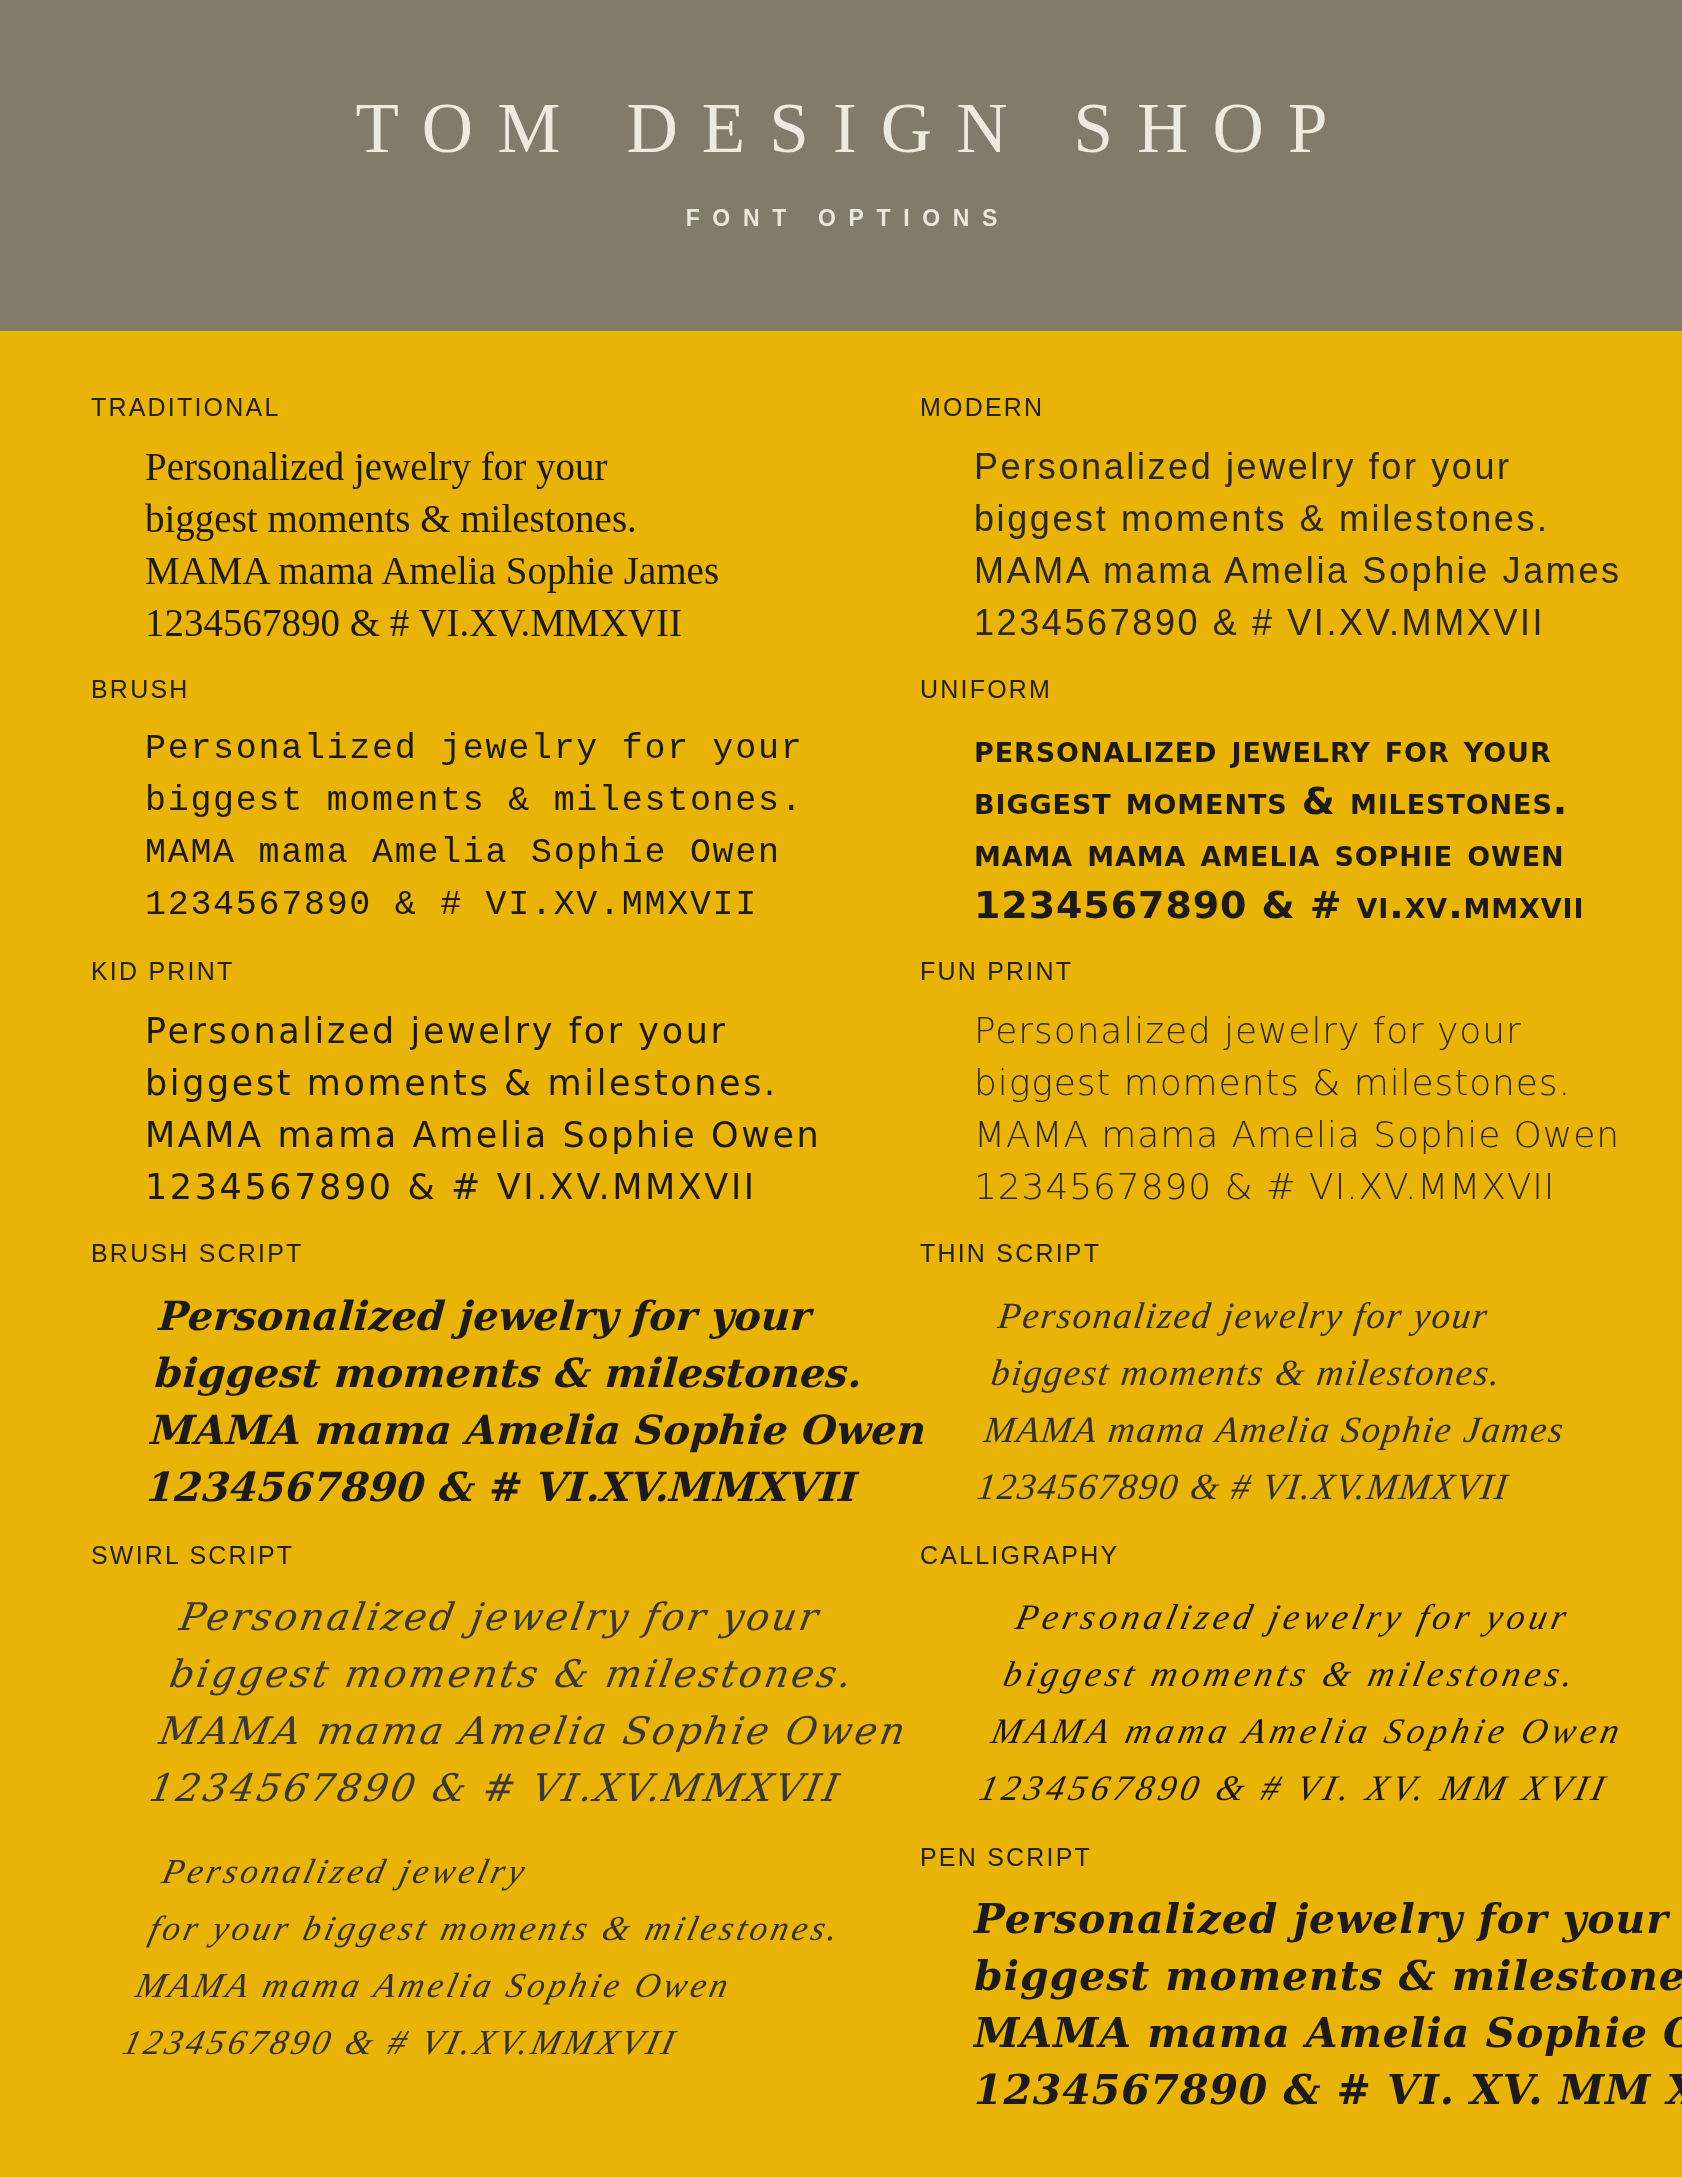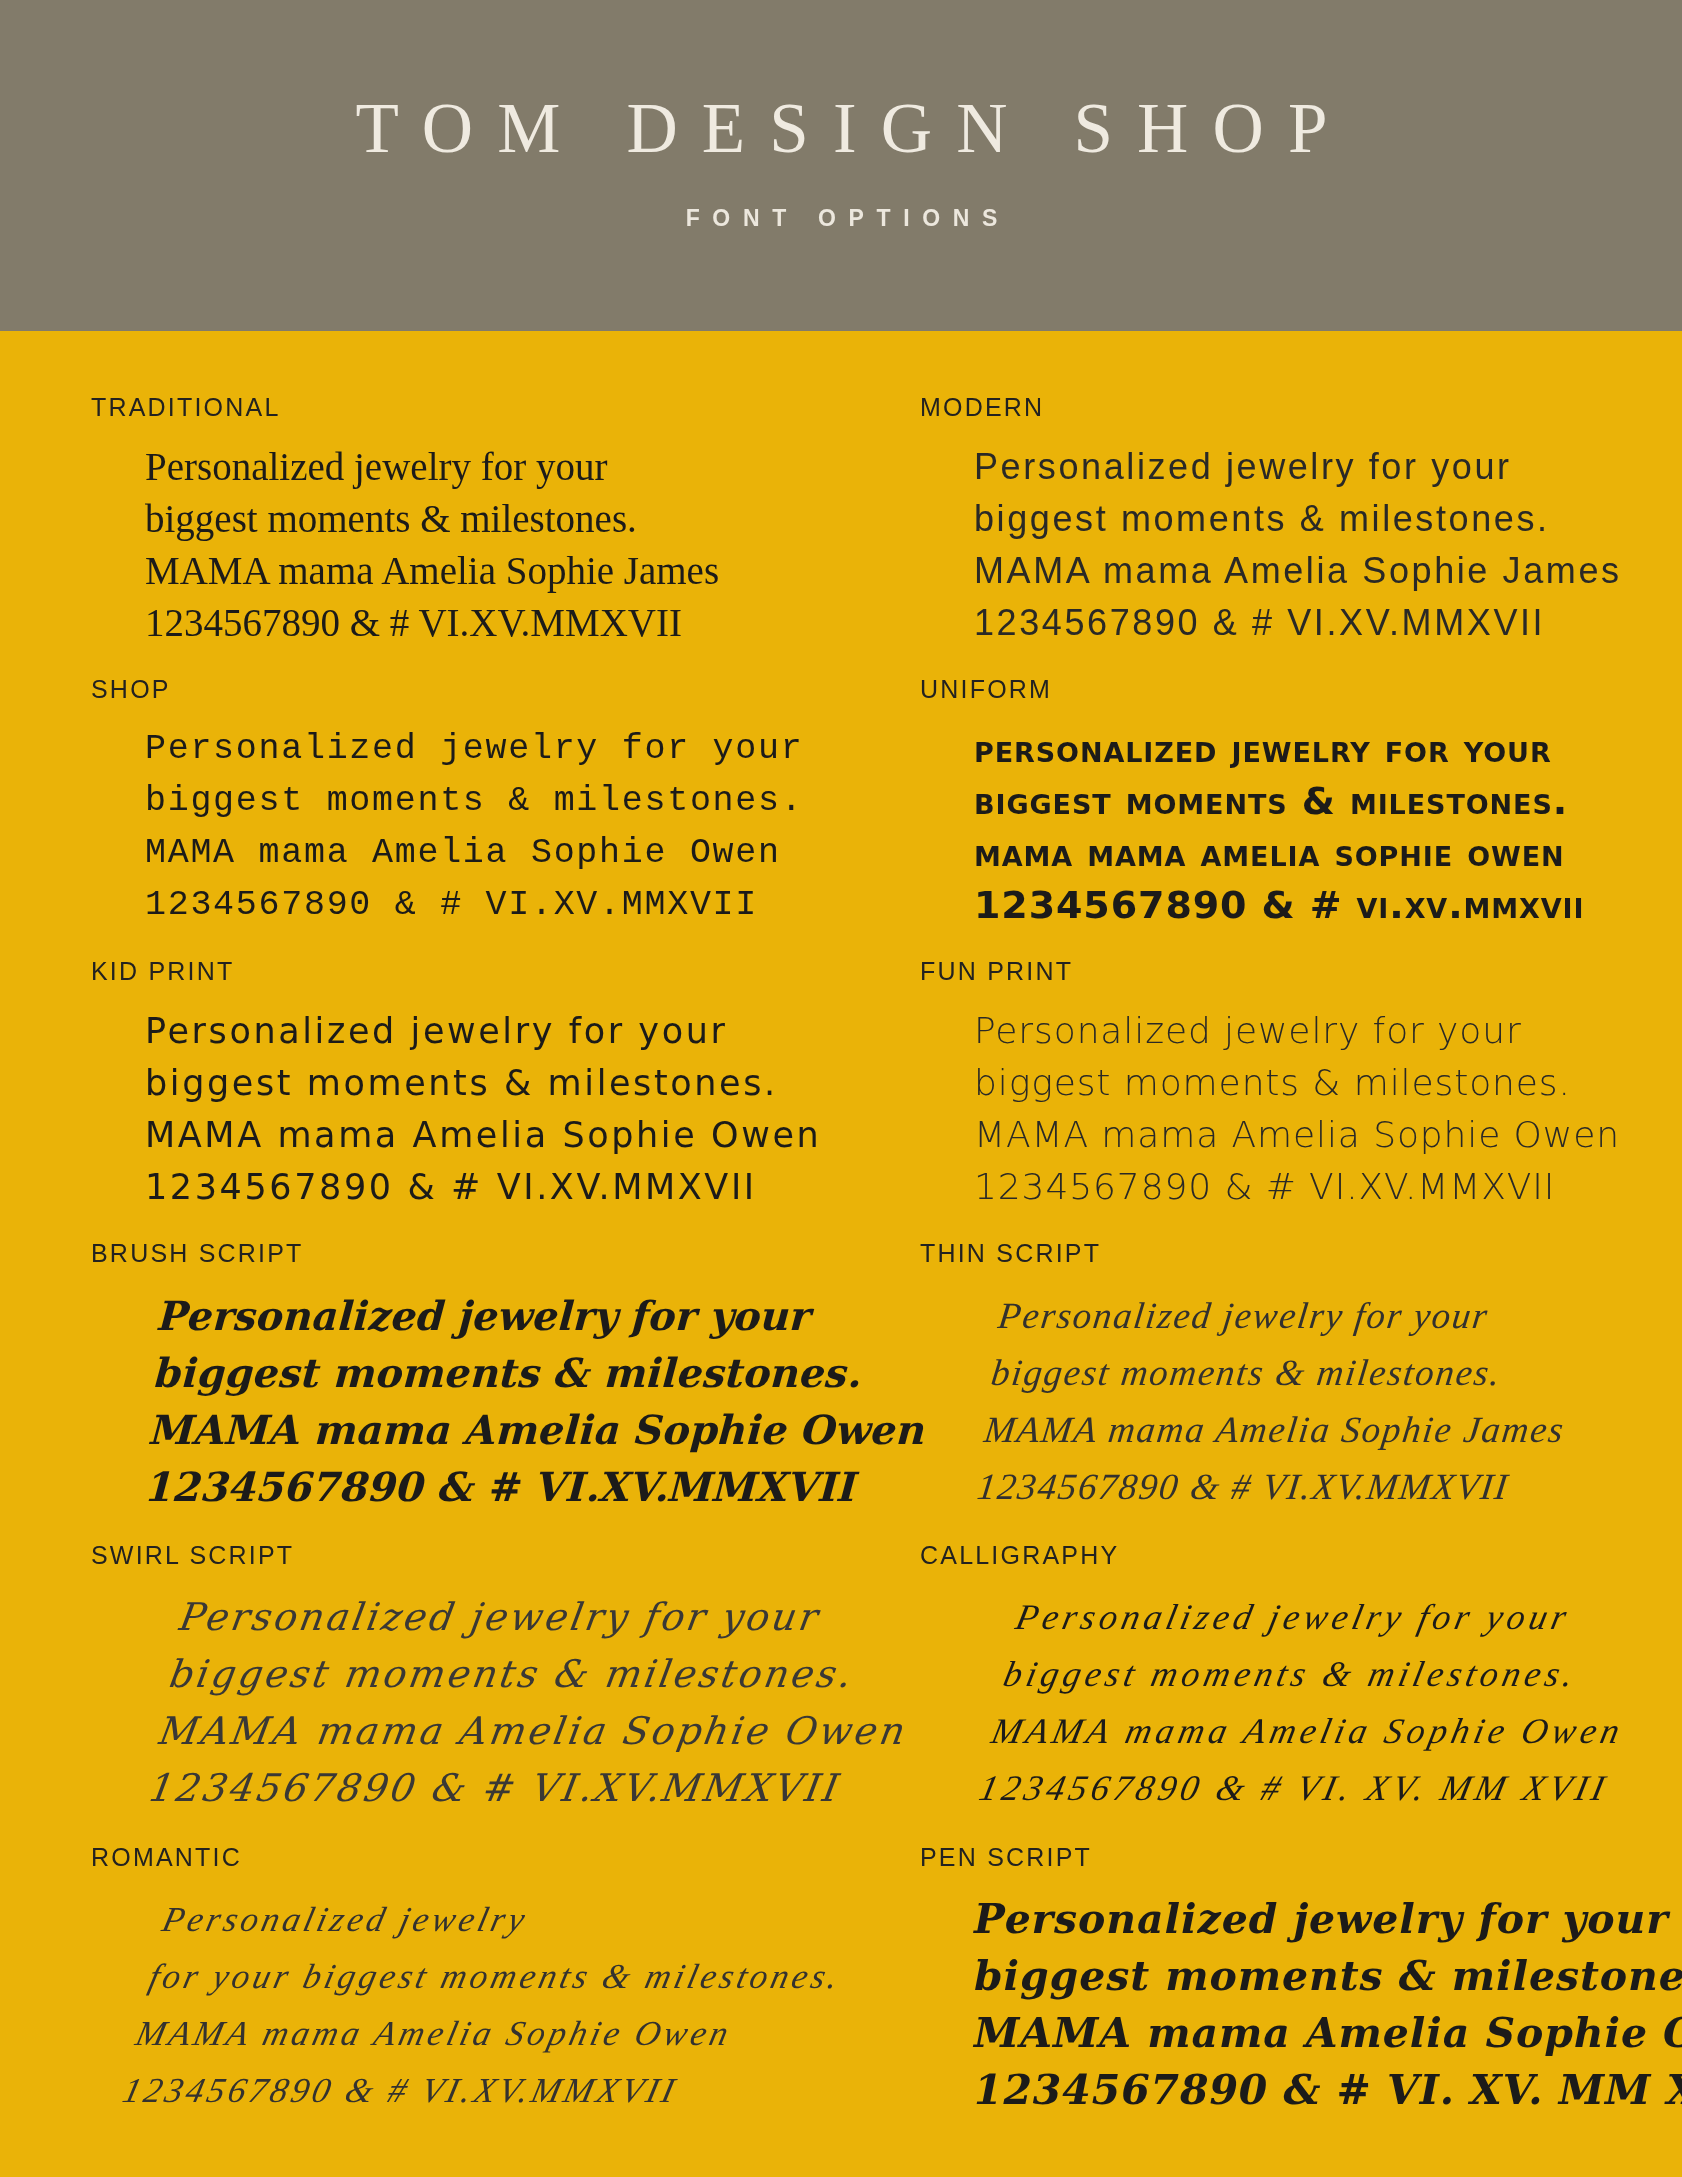--- a/index.html
+++ b/index.html
@@ -175,21 +175,21 @@
       <h2 class="label">MODERN</h2>
       <div class="sample">
         <div class="ln">Personalized jewelry for your</div>
         <div class="ln">biggest moments &amp; milestones.</div>
         <div class="ln">MAMA mama Amelia Sophie James</div>
         <div class="ln">1234567890 &amp; # VI.XV.MMXVII</div>
       </div>
     </section>
 
     <section class="block type">
-      <h2 class="label">SHOP</h2>
+      <h2 class="label">BRUSH</h2>
       <div class="sample">
         <div class="ln">Personalized jewelry for your</div>
         <div class="ln">biggest moments &amp; milestones.</div>
         <div class="ln">MAMA mama Amelia Sophie Owen</div>
         <div class="ln">1234567890 &amp; # VI.XV.MMXVII</div>
       </div>
     </section>
 
     <section class="block uniform">
       <h2 class="label">UNIFORM</h2>
@@ -255,21 +255,20 @@
       <h2 class="label">CALLIGRAPHY</h2>
       <div class="sample">
         <div class="ln">Personalized jewelry for your</div>
         <div class="ln">biggest moments &amp; milestones.</div>
         <div class="ln">MAMA mama Amelia Sophie Owen</div>
         <div class="ln">1234567890 &amp; # VI. XV. MM XVII</div>
       </div>
     </section>
 
     <section class="block romantic">
-      <h2 class="label">ROMANTIC</h2>
       <div class="sample">
         <div class="ln">Personalized jewelry</div>
         <div class="ln">for your biggest moments &amp; milestones.</div>
         <div class="ln">MAMA mama Amelia Sophie Owen</div>
         <div class="ln">1234567890 &amp; # VI.XV.MMXVII</div>
       </div>
     </section>
 
     <section class="block pen-script">
       <h2 class="label">PEN SCRIPT</h2>

